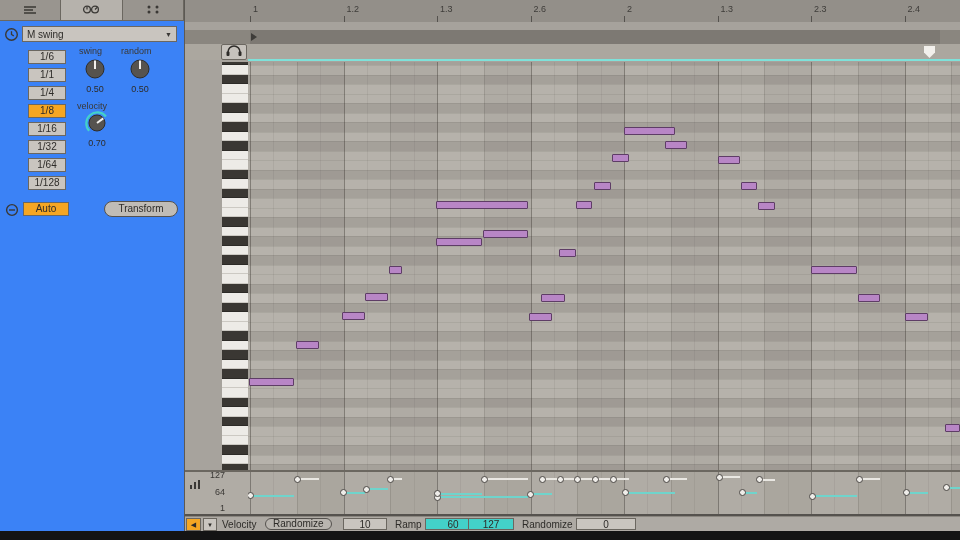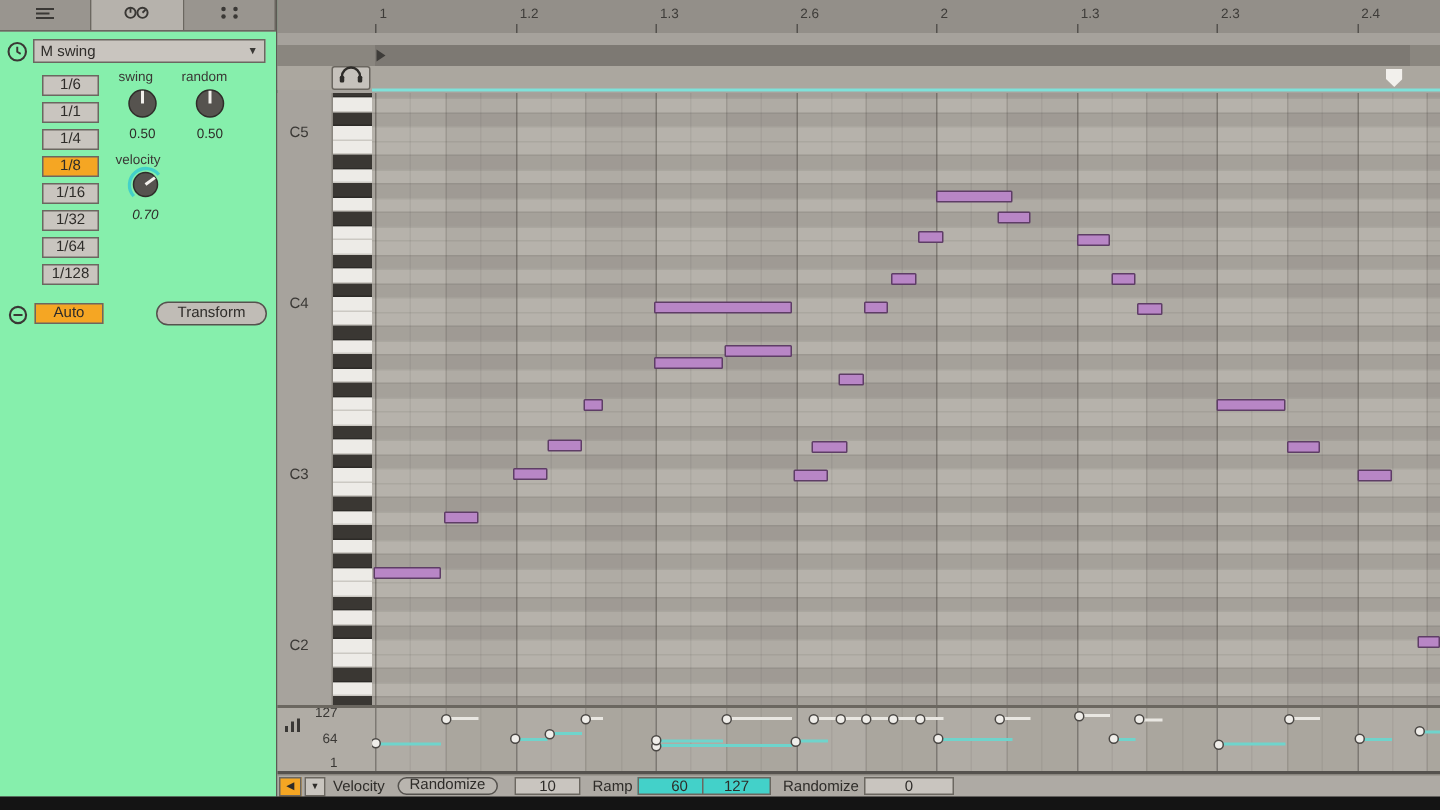--- a/index.html
+++ b/index.html
@@ -1,21 +1,21 @@
 <!DOCTYPE html>
 <html><head>
 <meta charset="utf-8">
 <style>
   html,body{margin:0;padding:0;background:#333;}
   #stage{position:relative;width:960px;height:540px;background:#a7a39d;
          font-family:"Liberation Sans",sans-serif;color:#2e2c29;overflow:hidden;
          -webkit-user-select:none;user-select:none;}
   .abs{position:absolute;}
   
-  #left-panel{left:0;top:0;width:184px;height:531px;background:#86efac;border-right:1px solid #5c5954;}
+  #left-panel{left:0;top:0;width:184px;height:531px;background:#3b82f6;border-right:1px solid #5c5954;}
   #tabs{position:absolute;left:0;top:0;width:184px;height:20px;background:#8f8b85;display:flex;border-bottom:1px solid #6b6760;}
   .tab{flex:1;display:flex;align-items:center;justify-content:center;border-right:1px solid #6b6760;background:#99958f;}
   .tab.selected{background:#b6b2ac;}
   #hotswap{left:4px;top:27px;}
   #preset-dd{left:22px;top:26px;width:155px;height:16px;background:#c9c5bf;border:1px solid #6b6760;
              box-sizing:border-box;font-size:10px;display:flex;align-items:center;justify-content:space-between;padding:0 4px;}
   #preset-dd .caret{font-size:7px;color:#3a3835;}
   .rate-btn{position:absolute;left:28px;width:38px;height:14px;background:#c9c5bf;border:1px solid #6b6760;
             box-sizing:border-box;font-size:10px;text-align:center;line-height:12px;}
   .rate-btn.selected{background:#f5a623;}
@@ -158,21 +158,21 @@
     <div class="knob-value" style="left:127px;top:84px;">0.50</div>
 
     <div class="knob-label" style="left:77px;top:101px;">velocity</div>
     <div class="knob" style="left:84px;top:110px;">
       <svg width="26" height="26" viewBox="0 0 26 26">
         <path d="M5.2 20.8 A11 11 0 1 1 21.9 6.5" fill="none" stroke="#43d1c9" stroke-width="2.2"></path>
         <circle cx="13" cy="13" r="8" fill="#56534f" stroke="#2e2c29"></circle>
         <line x1="13" y1="13" x2="19.3" y2="8.4" stroke="#f2f0ec" stroke-width="2"></line>
       </svg>
     </div>
-    <div class="knob-value" style="left:84px;top:138px;font-style:italic;">0.70</div>
+    <div class="knob-value" style="left:84px;top:138px;">0.70</div>
 
     <div class="abs" id="auto-icon">
       <svg width="14" height="14" viewBox="0 0 14 14">
           <circle cx="7" cy="7" r="5.4" fill="none" stroke="#3a3835" stroke-width="1.4"></circle>
           <path d="M4 7h6" stroke="#3a3835" stroke-width="1.4"></path>
         </svg>
     </div>
     <div class="abs" id="auto-btn">Auto</div>
     <div class="abs" id="transform-btn">Transform</div>
   </div>
@@ -205,28 +205,20 @@
   <div class="abs" id="headphone-btn">
     <span>
       <svg width="18" height="13" viewBox="0 0 18 13">
           <path d="M3 11V8a6 6 0 0 1 12 0v3" fill="none" stroke="#2e2c29" stroke-width="1.6"></path>
           <rect x="1.5" y="7.5" width="3" height="4.5" rx="1" fill="#2e2c29"></rect>
           <rect x="13.5" y="7.5" width="3" height="4.5" rx="1" fill="#2e2c29"></rect>
         </svg>
     </span>
   </div>
 
-  <div class="abs" id="gutter">
-    <div id="octave-labels">
-        <div class="octave-label" style="top: 21px;">C5</div>
-        <div class="octave-label" style="top: 135px;">C4</div>
-        <div class="octave-label" style="top: 249px;">C3</div>
-        <div class="octave-label" style="top: 363px;">C2</div>
-      </div>
-  </div>
   <div class="abs" id="keyboard">
     <div id="kb-rows">
         <div class="kb-row kb-black" style="top: -6.5px;"></div>
         <div class="kb-row kb-white" style="top: 3px;"></div>
         <div class="kb-row kb-black" style="top: 12.5px;"></div>
         <div class="kb-row kb-white" style="top: 22px;"></div>
         <div class="kb-row kb-white" style="top: 31.5px;"></div>
         <div class="kb-row kb-black" style="top: 41px;"></div>
         <div class="kb-row kb-white" style="top: 50.5px;"></div>
         <div class="kb-row kb-black" style="top: 60px;"></div>

